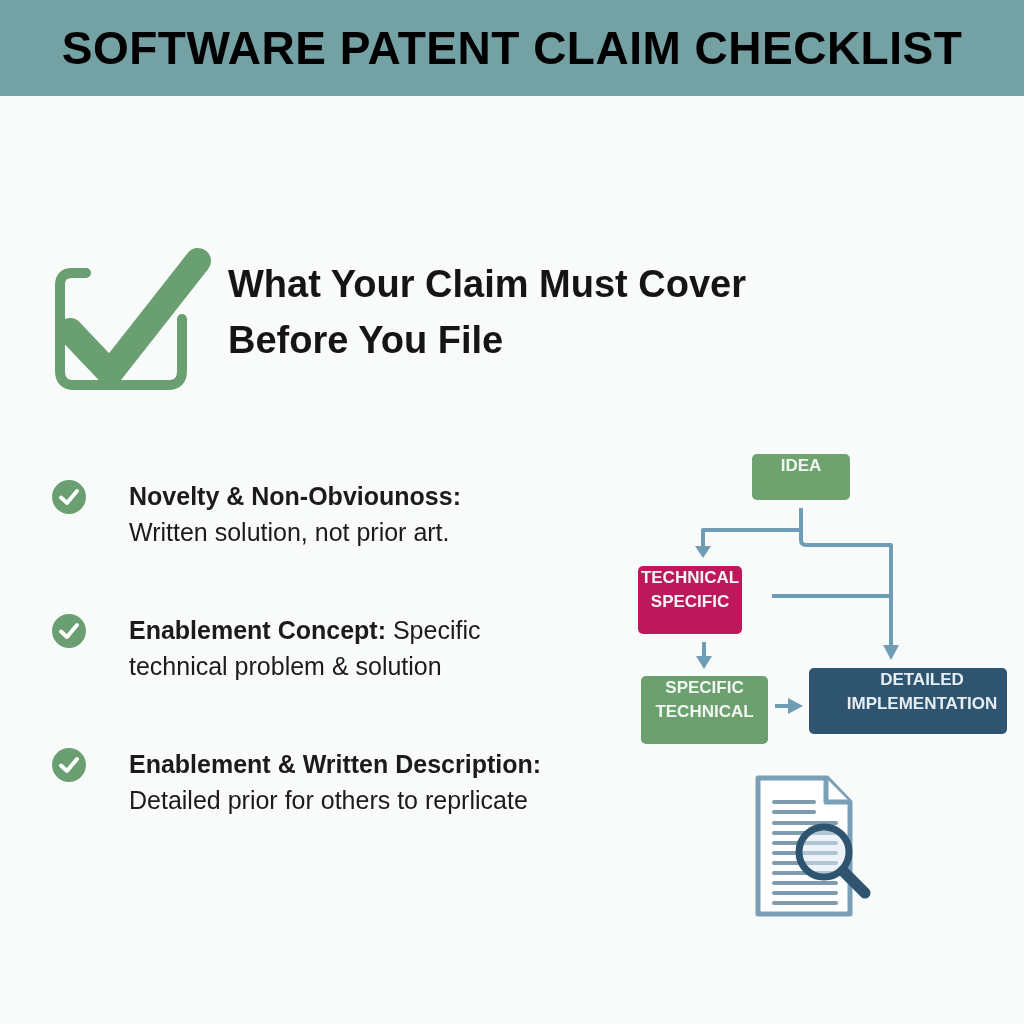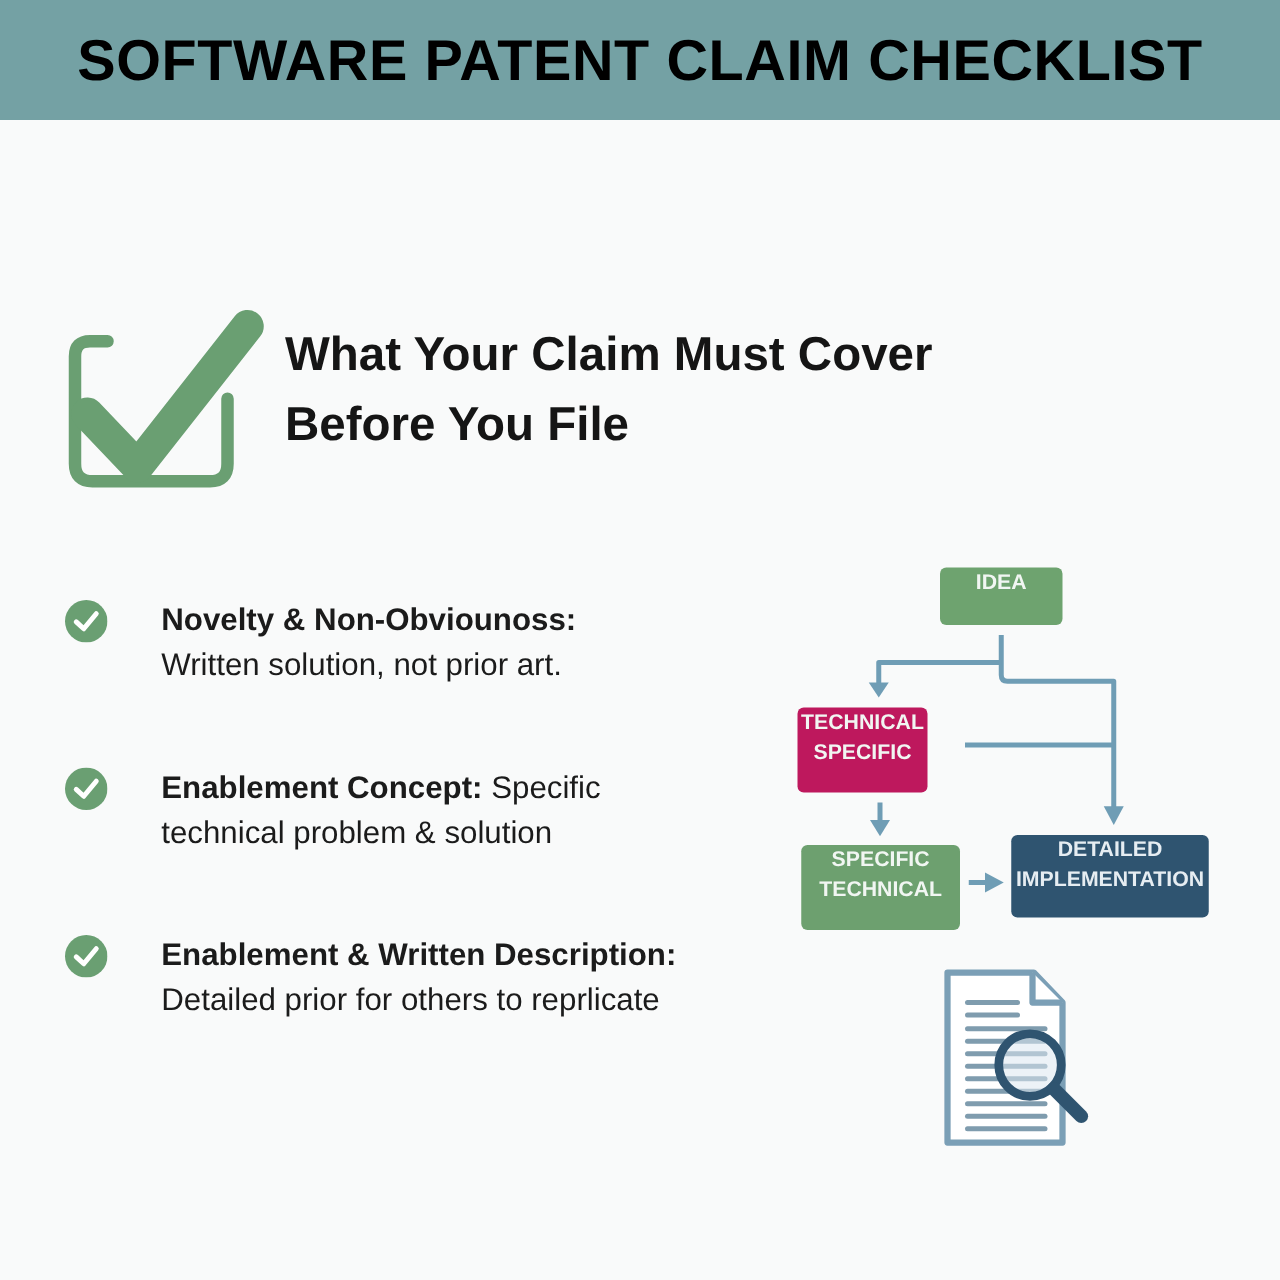--- a/index.html
+++ b/index.html
@@ -33,21 +33,21 @@
   .item .text b { font-weight: bold; }
   .diagram { position: absolute; left: 0; top: 0; width: 1024px; height: 1024px; pointer-events: none; }
   .node {
     position: absolute; border-radius: 5px; color: #f1f6f2;
     font-weight: bold; font-size: 17px; line-height: 24px;
     display: flex; align-items: flex-start; justify-content: center; text-align: center;
   }
   .node-idea { left: 752px; top: 454px; width: 98px; height: 46px; background: #6ea36f; }
   .node-problem { left: 638px; top: 566px; width: 104px; height: 68px; background: #be185d; }
   .node-solution { left: 641px; top: 676px; width: 127px; height: 68px; background: #6da06f; }
-  .node-impl { left: 809px; top: 668px; width: 158px; height: 66px; background: #2f5470; color: #e6edf2; }
+  .node-impl { left: 809px; top: 668px; width: 170px; height: 66px; background: #2f5470; color: #e6edf2; padding-left: 28px; }
   .doc-icon { position: absolute; left: 752px; top: 772px; width: 125px; height: 148px; }
 </style>
 </head>
 <body>
 
 <div class="banner">
   <div class="banner-title">SOFTWARE PATENT CLAIM CHECKLIST</div>
 </div>
 
 <svg class="hero-icon" viewBox="0 0 162 152">

